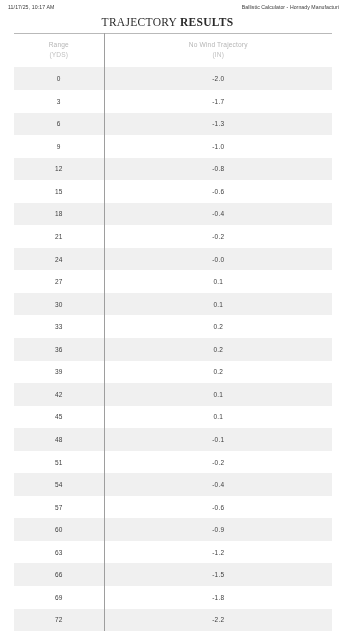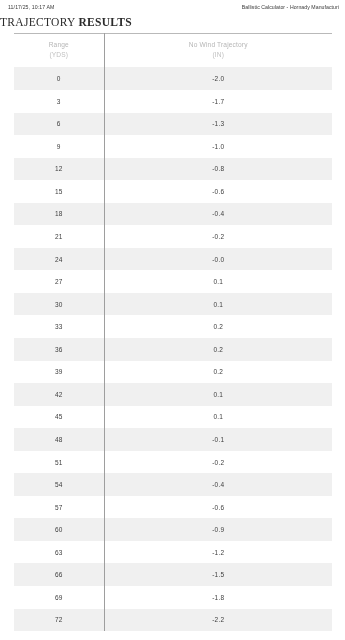--- a/index.html
+++ b/index.html
@@ -39,21 +39,21 @@
     letter-spacing: 0.05px;
     white-space: nowrap;
   }
 
   
   .page-title {
     position: absolute;
     top: 16px;
     left: 0;
     right: 10px;
-    text-align: left;
+    text-align: center;
     font-family: "Liberation Serif", serif;
     font-size: 11.5px;
     color: #2b2b2b;
     letter-spacing: 0.3px;
     white-space: nowrap;
   }
   .page-title .t-light { font-weight: 400; }
   .page-title .t-bold  { font-weight: 700; }
 
   

